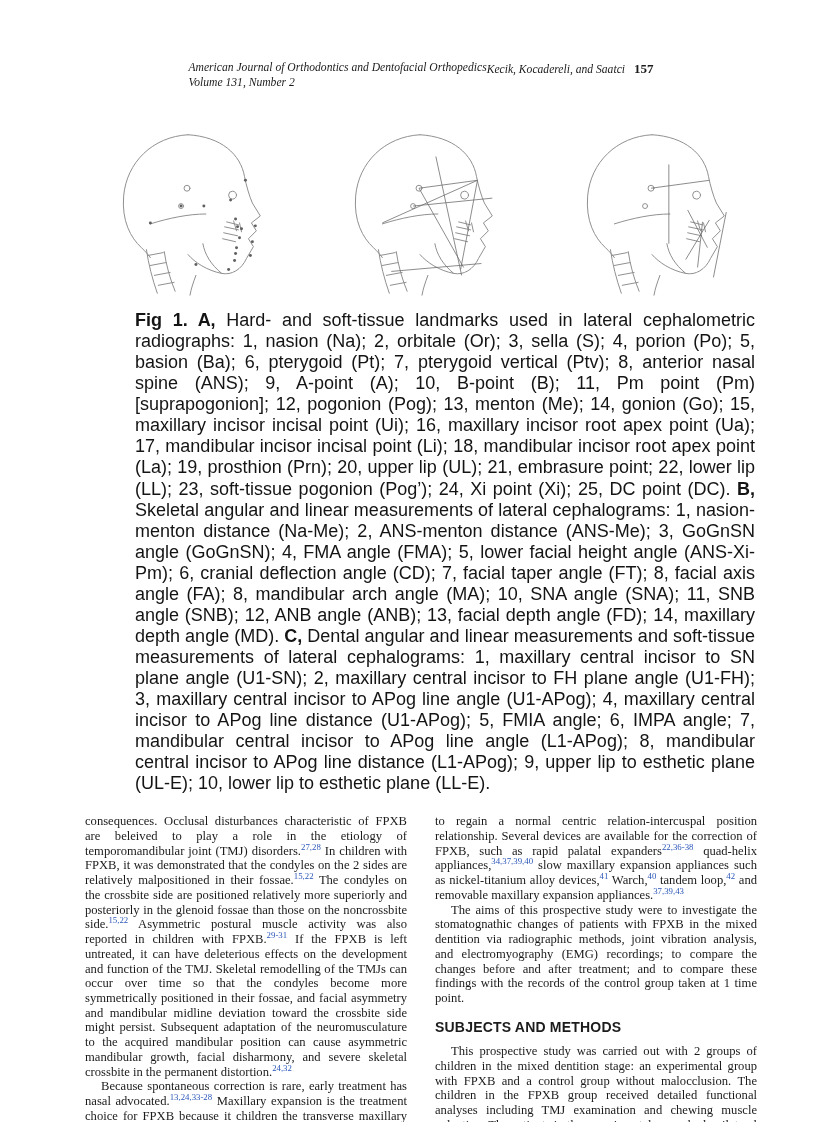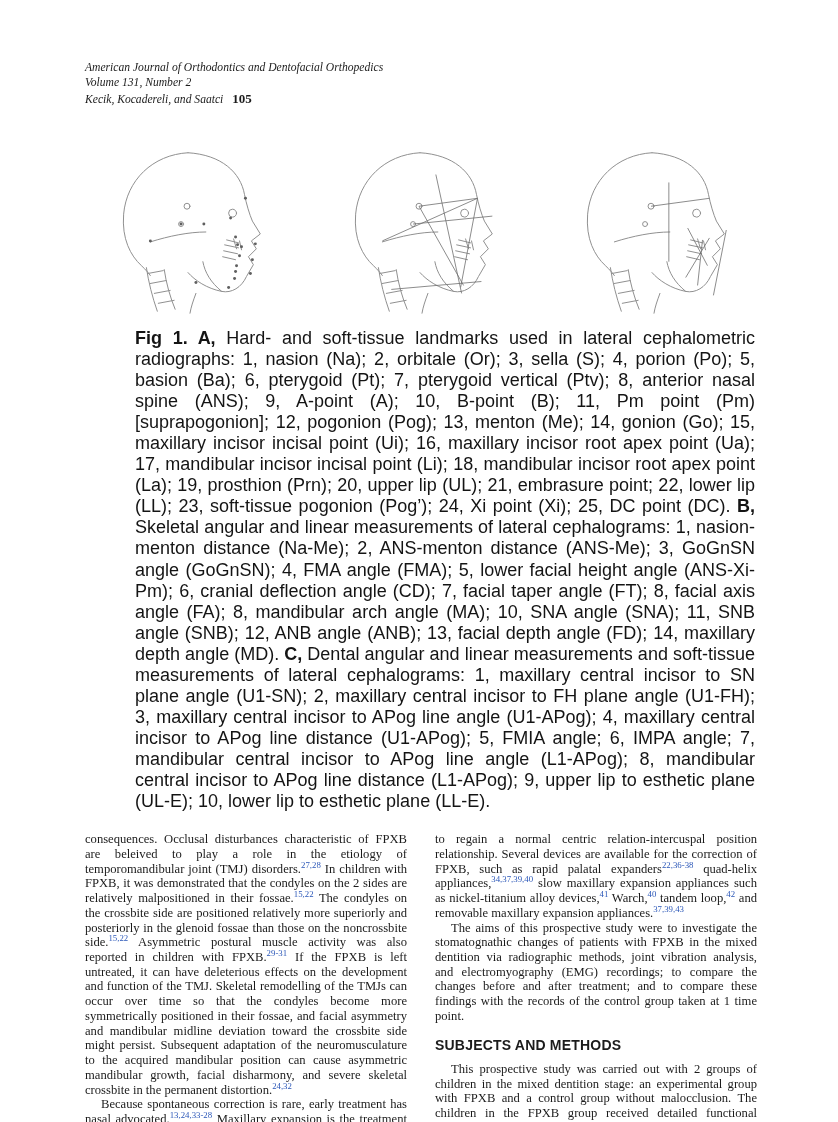--- a/index.html
+++ b/index.html
@@ -9,21 +9,21 @@
     background:#ffffff;
     font-family:"Liberation Serif", serif;
     color:#1b1b1b;
     overflow:hidden;
   }
   .content { position:absolute; left:85px; top:60px; width:672px; }
 
   
   .page-header {
     display:flex; justify-content:center; align-items:flex-start;
-    font-size:11.6px; line-height:1.3; font-style:italic;flex-direction:column;
+    font-size:11.6px; line-height:1.3; font-style:italic;
   }
   .header-left div { white-space:nowrap; }
   .header-right { text-align:right; white-space:nowrap; padding-top:1px; }
   .pagenum { font-style:normal; font-weight:bold; font-size:13px; margin-left:9px; }
 
   
   .figure-block { margin-top:36px; }
   .panels { display:flex; justify-content:space-between; align-items:flex-start; }
   svg.panel { width:208px; height:172px; }
   .caption {
@@ -70,21 +70,21 @@
 
 <div class="page">
   <div class="content">
 
     <header class="page-header">
       <div class="header-left">
         <div>American Journal of Orthodontics and Dentofacial Orthopedics</div>
         <div>Volume 131, Number 2</div>
       </div>
       <div class="header-right">
-        <span>Kecik, Kocadereli, and Saatci</span><span class="pagenum">105</span>
+        <span>Kecik, Kocadereli, and Saatci</span><span class="pagenum">157</span>
       </div>
     </header>
 
     <figure class="figure-block" style="margin-left:0;margin-right:0;">
       <div class="panels">
         <svg class="panel" viewBox="0 0 210 172">
           <use href="#ceph-base"></use>
           <g fill="#5f5f5f" stroke="none">
             <circle cx="162" cy="54" r="1.5"></circle>
               <circle cx="147" cy="74" r="1.5"></circle>

